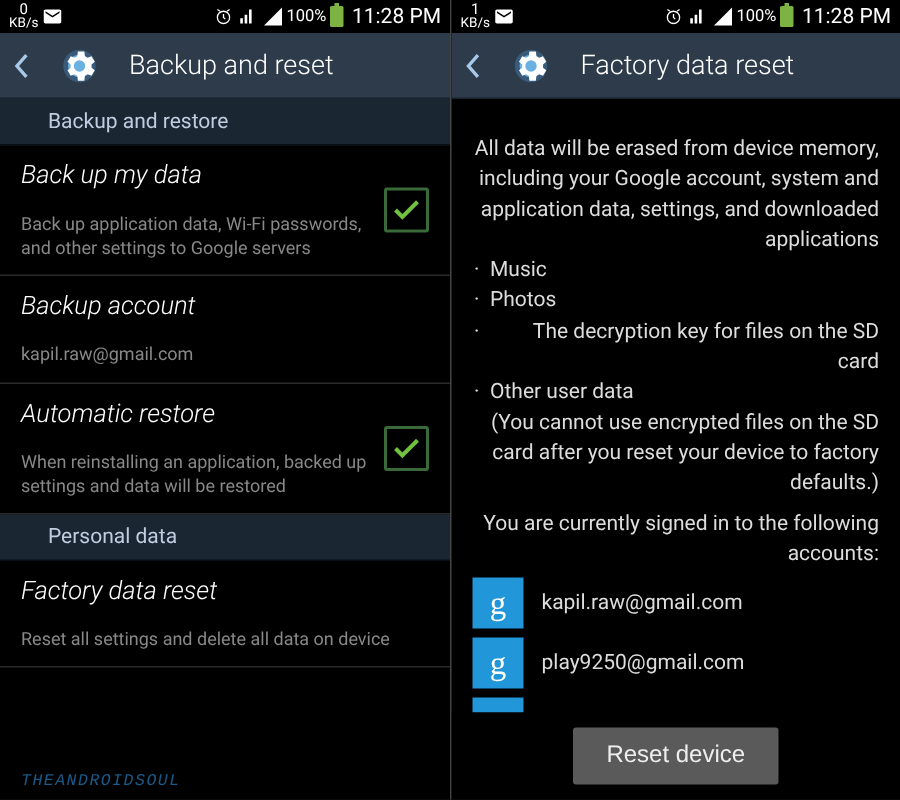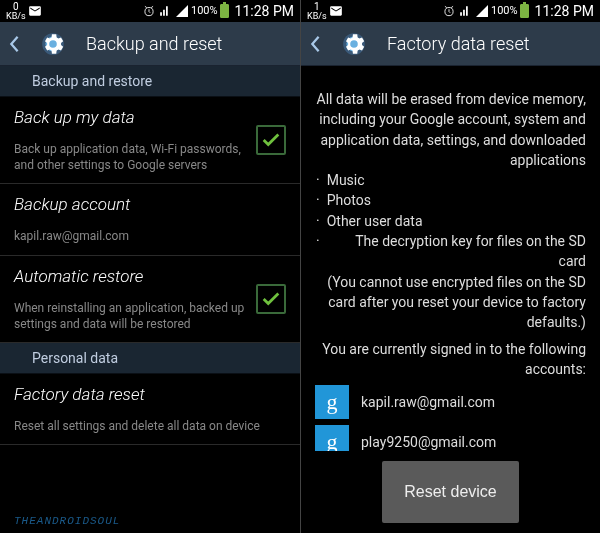--- a/index.html
+++ b/index.html
@@ -114,21 +114,21 @@
 .footer {
   padding: 10px;
   display: flex;
   justify-content: center;
   background: #000;
 }
 .reset-btn {
   background: #5a5a5a;
   color: #eee;
   font-size: 16px;
-  padding: 22px 22px;
+  padding: 10px 22px;
   border: none;
   border-radius: 2px;
 }
 
 .watermark {
   position: absolute;
   bottom: 6px;
   left: 14px;
   font-size: 11px;
   letter-spacing: 1px;
@@ -267,24 +267,24 @@
 
   <div class="p2-body">
     <div>All data will be erased from device memory, including your Google account, system and application data, settings, and downloaded applications</div>
     <div class="bullet">
         <span>Music</span>
       </div>
     <div class="bullet">
         <span>Photos</span>
       </div>
     <div class="bullet">
+        <span>The decryption key for files on the SD card</span>
+      </div>
+    <div class="bullet">
         <span>Other user data</span>
-      </div>
-    <div class="bullet">
-        <span>The decryption key for files on the SD card</span>
       </div>
     <div class="indent">(You cannot use encrypted files on the SD card after you reset your device to factory defaults.)</div>
     <div style="margin-top:6px">You are currently signed in to the following accounts:</div>
 
     <div class="accounts">
       <div class="account-row">
         <div class="g-badge">g</div>
         <span class="account-email">kapil.raw@gmail.com</span>
       </div>
       <div class="account-row">

